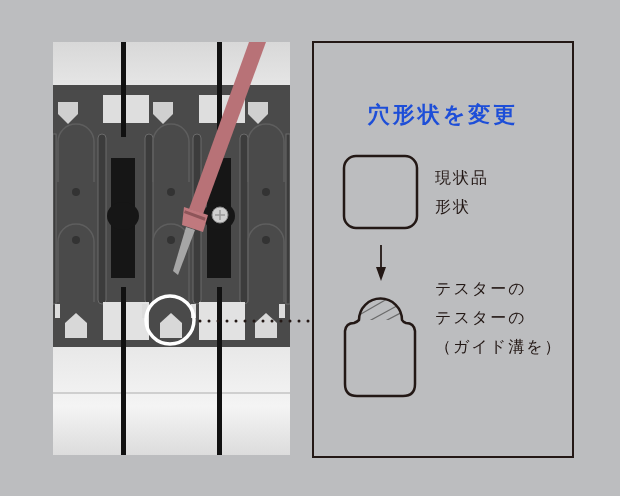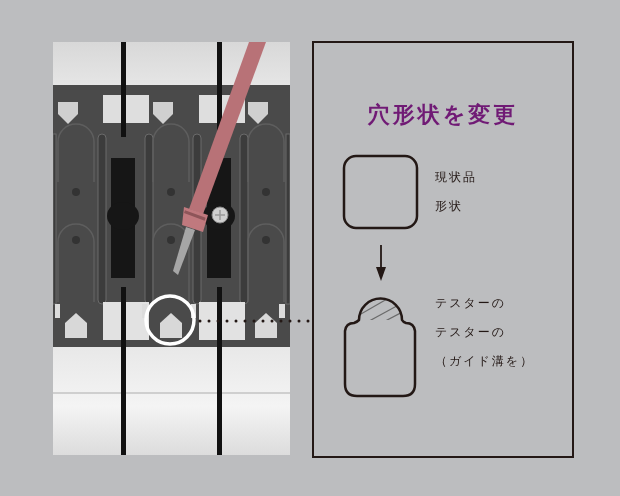--- a/index.html
+++ b/index.html
@@ -13,27 +13,27 @@
   }
   #connector {
     position:absolute; left:0; top:0; width:620px; height:496px; pointer-events:none;
   }
   #panel {
     position:absolute; left:312px; top:41px; width:258px; height:413px;
     border:2px solid #231815; box-sizing:content-box;
   }
   .title {
     position:absolute; left:0; top:57px; width:100%; text-align:center;
-    font-size:22px; font-weight:bold; color:#701a75; letter-spacing:3px;
+    font-size:22px; font-weight:bold; color:#1d4ed8; letter-spacing:3px;
   }
   .label {
-    position:absolute; font-size:12px; color:#231815; line-height:29px; letter-spacing:2px;
+    position:absolute; font-size:16px; color:#231815; line-height:29px; letter-spacing:2px;
   }
   #label-before { left:121px; top:120px; }
-  #label-after { left:121px; top:246px; }
+  #label-after { left:121px; top:231px; }
   .label span { display:block; white-space:nowrap; }
   #shapes { position:absolute; left:0; top:0; width:258px; height:413px; }
 </style>
 </head>
 <body>
 
 <svg id="photo" viewBox="0 0 237 413" xmlns="http://www.w3.org/2000/svg">
   <defs>
     <linearGradient id="topglow" x1="0" y1="0" x2="0" y2="1">
       <stop offset="0" stop-color="#d8d8d8"></stop>

